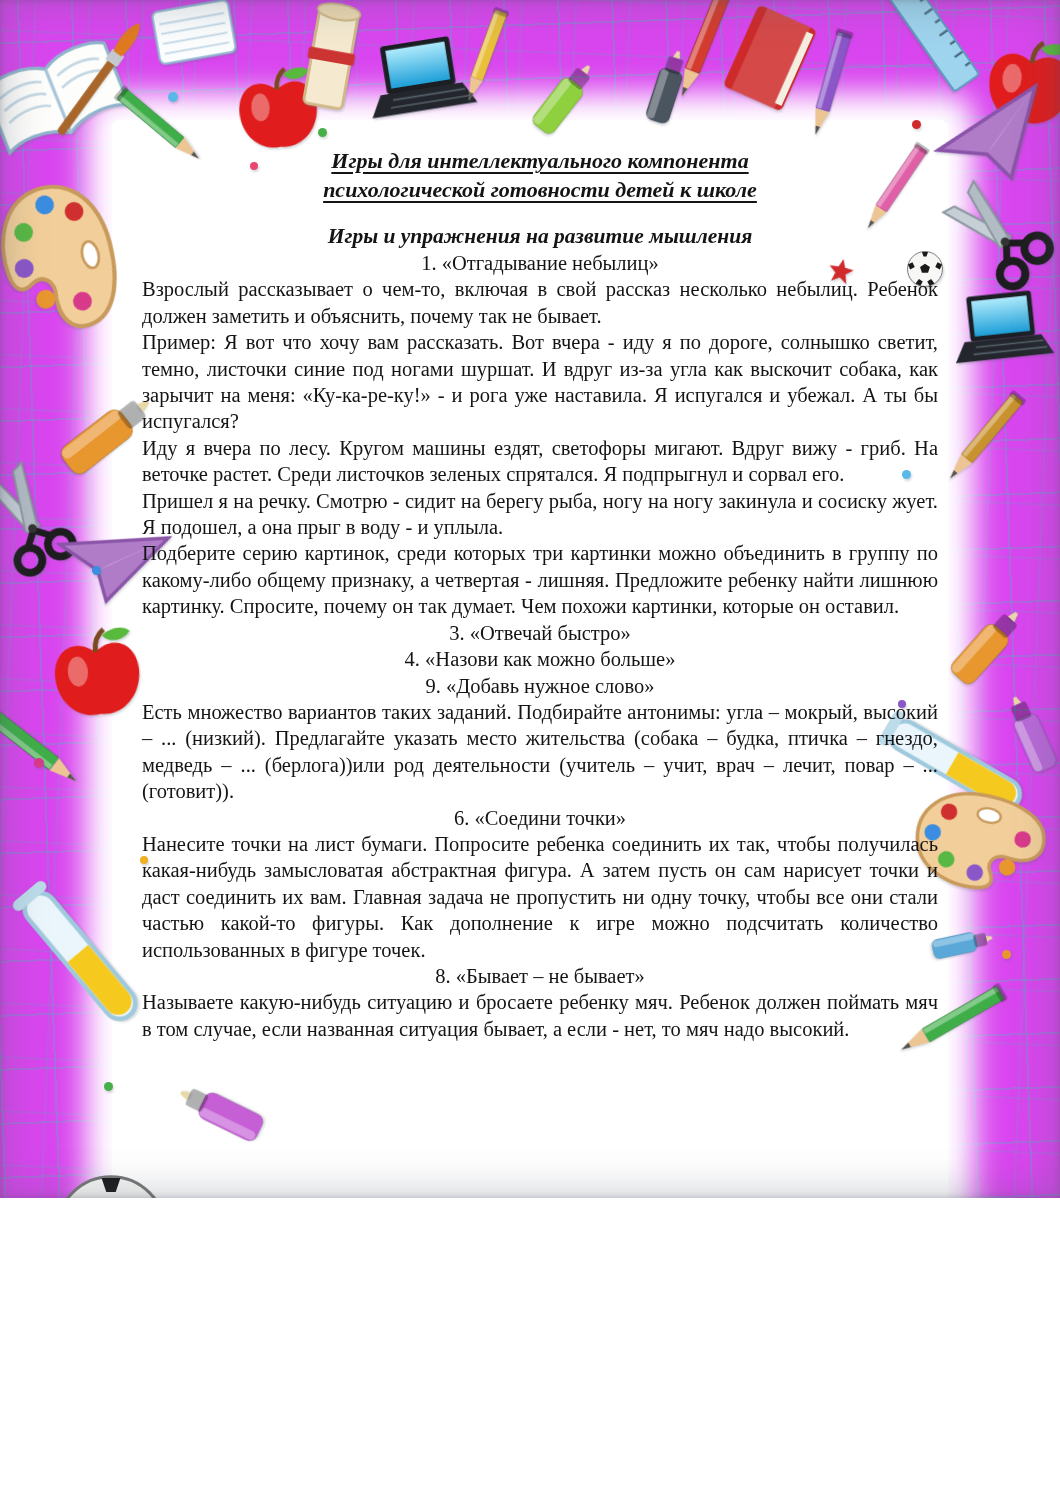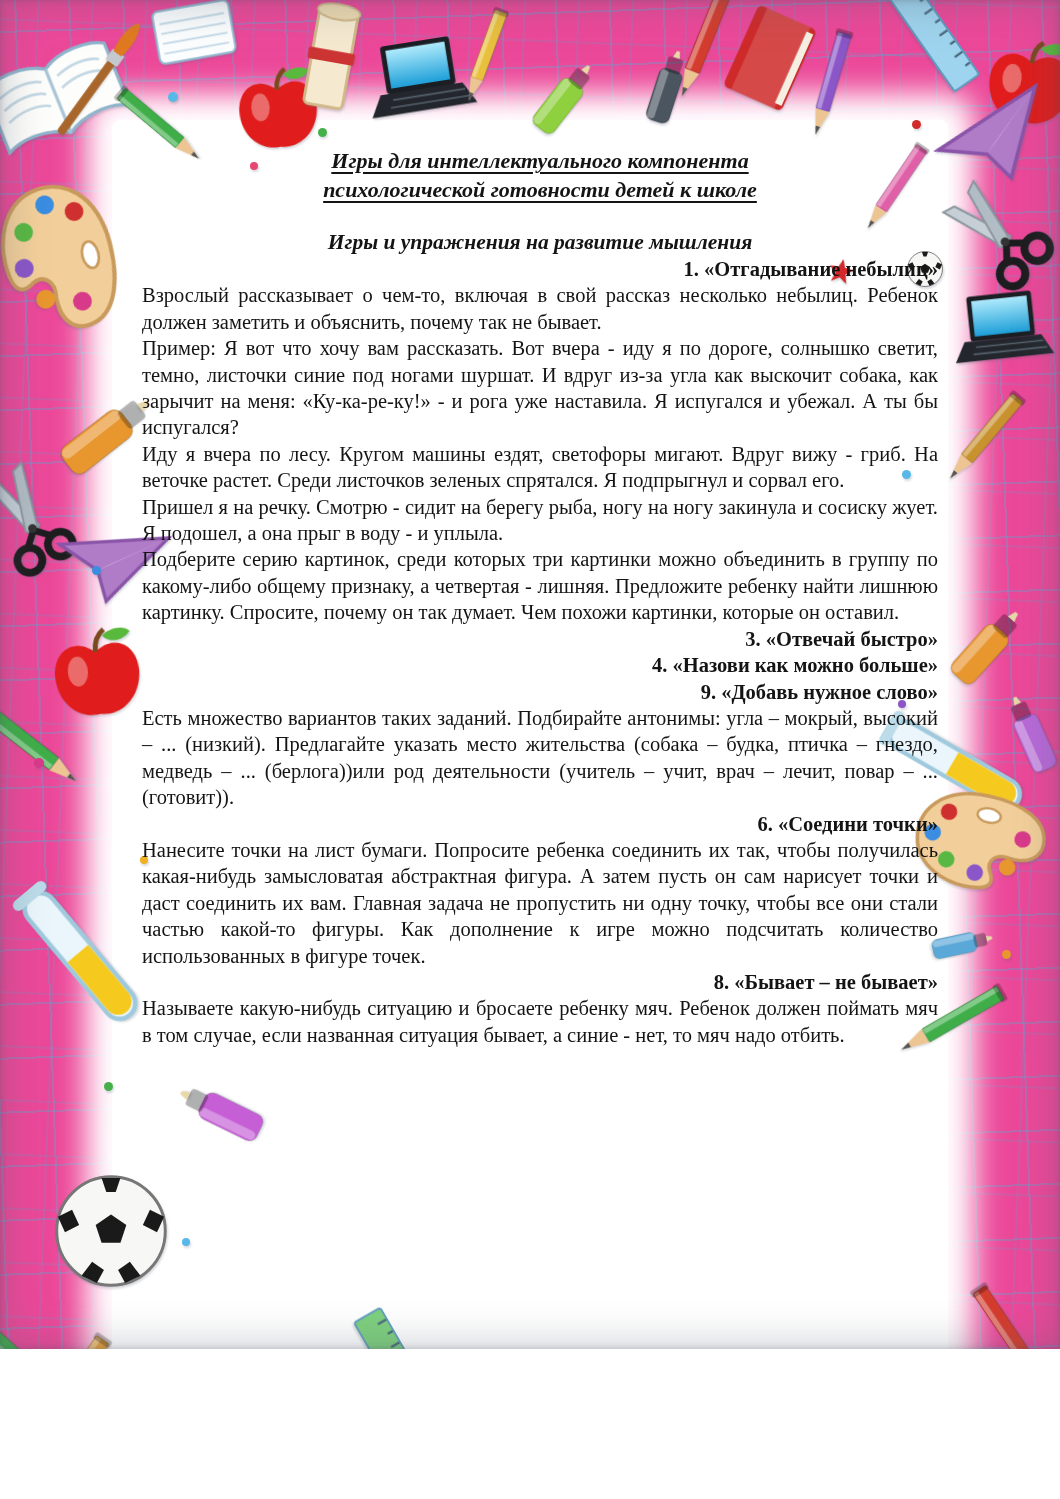--- a/index.html
+++ b/index.html
@@ -1,37 +1,37 @@
 <!DOCTYPE html>
 <html lang="ru"><head>
 <meta charset="utf-8">
 <style>
   html,body{margin:0;padding:0;}
-  .canvas{position:relative;width:1060px;height:1349px;background:#ec4899;overflow:hidden;
+  .canvas{position:relative;width:1060px;height:1198px;background:#d946ef;overflow:hidden;
           font-family:"Liberation Serif",serif;}
   .grid{position:absolute;inset:-70px;pointer-events:none;
         background-image:
           repeating-linear-gradient(0deg, rgba(112,152,200,.42) 0 2px, transparent 2px 54px),
           repeating-linear-gradient(90deg, rgba(112,152,200,.42) 0 2px, transparent 2px 54px);}
   .g1{transform:rotate(-2deg);z-index:1;}
   .g2{transform:rotate(2.3deg);opacity:.55;background-position:27px 27px;z-index:1;}
   .paper{position:absolute;left:112px;top:120px;width:836px;height:1248px;background:#fff;
          box-shadow:0 0 30px 26px #fff;border-radius:8px;z-index:2;}
   .decor-layer{position:absolute;inset:0;z-index:3;}
   .deco{position:absolute;filter:drop-shadow(1px 2px 1px rgba(90,100,120,.25));}
   .deco svg{display:block;width:100%;height:100%;overflow:visible;}
   .content{position:absolute;left:142px;top:146px;width:796px;color:#141414;z-index:5;}
   .title{text-align:center;font-weight:bold;font-style:italic;font-size:22px;line-height:29px;}
   .tline{display:inline-block;text-decoration:underline;text-decoration-thickness:2px;
          text-underline-offset:4px;}
-  .subtitle{margin-top:24px;text-align:center;font-weight:bold;font-style:italic;
+  .subtitle{margin-top:18px;text-align:center;font-weight:bold;font-style:italic;
             font-size:21.5px;line-height:28px;}
   .sections{margin-top:0;font-size:20.5px;line-height:26.4px;text-align:justify;
             hyphens:auto;-webkit-hyphens:auto;}
-  .sec-heading{font-weight:bold;text-align:right;}
+  .sec-heading{font-weight:normal;text-align:center;}
   .wm-left{position:absolute;left:20px;top:1420px;z-index:8;
            font-family:"Liberation Sans",sans-serif;font-weight:bold;font-size:45px;
            letter-spacing:1px;color:rgba(236,240,244,.85);
            -webkit-text-stroke:2px rgba(135,146,160,.9);
            text-shadow:0 2px 3px rgba(70,80,95,.35);}
   .wm-right{position:absolute;right:5px;top:1455px;z-index:8;
             font-family:"Liberation Sans",sans-serif;font-weight:bold;font-size:28px;
             color:rgba(58,60,82,.9);text-align:center;-webkit-text-stroke:1px rgba(255,255,255,.7);}
   .vignette{position:absolute;inset:0;z-index:9;pointer-events:none;
             box-shadow:inset 0 0 46px rgba(85,95,110,.38), inset 0 0 6px rgba(60,65,80,.3);}
@@ -514,20 +514,20 @@
         <div class="para">Иду я вчера по лесу. Кругом машины ездят, светофоры мигают. Вдруг вижу - гриб. На веточке растет. Среди листочков зеленых спрятался. Я подпрыгнул и сорвал его.</div>
         <div class="para">Пришел я на речку. Смотрю - сидит на берегу рыба, ногу на ногу закинула и сосиску жует. Я подошел, а она прыг в воду - и уплыла.</div>
         <div class="para">Подберите серию картинок, среди которых три картинки можно объединить в группу по какому-либо общему признаку, а четвертая - лишняя. Предложите ребенку найти лишнюю картинку. Спросите, почему он так думает. Чем похожи картинки, которые он оставил.</div>
         <div class="sec-heading">3. «Отвечай быстро»</div>
         <div class="sec-heading">4. «Назови как можно больше»</div>
         <div class="sec-heading">9. «Добавь нужное слово»</div>
         <div class="para">Есть множество вариантов таких заданий. Подбирайте антонимы: угла – мокрый, высокий – ... (низкий). Предлагайте указать место жительства (собака – будка, птичка – гнездо, медведь – ... (берлога))или род деятельности (учитель – учит, врач – лечит, повар – ... (готовит)).</div>
         <div class="sec-heading">6. «Соедини точки»</div>
         <div class="para">Нанесите точки на лист бумаги. Попросите ребенка соединить их так, чтобы получилась какая-нибудь замысловатая абстрактная фигура. А затем пусть он сам нарисует точки и даст соединить их вам. Главная задача не пропустить ни одну точку, чтобы все они стали частью какой-то фигуры. Как дополнение к игре можно подсчитать количество использованных в фигуре точек.</div>
         <div class="sec-heading">8. «Бывает – не бывает»</div>
-        <div class="para">Называете какую-нибудь ситуацию и бросаете ребенку мяч. Ребенок должен поймать мяч в том случае, если названная ситуация бывает, а синие - нет, то мяч надо отбить.</div>
+        <div class="para">Называете какую-нибудь ситуацию и бросаете ребенку мяч. Ребенок должен поймать мяч в том случае, если названная ситуация бывает, а если - нет, то мяч надо высокий.</div>
       </div>
   </div>
 
   <div class="wm-left">Photoramki-Online.ru</div>
   <div class="wm-right">safronovaolesya.usite.pro</div>
   <div class="vignette"></div>
 </div>
 
 </body></html>

